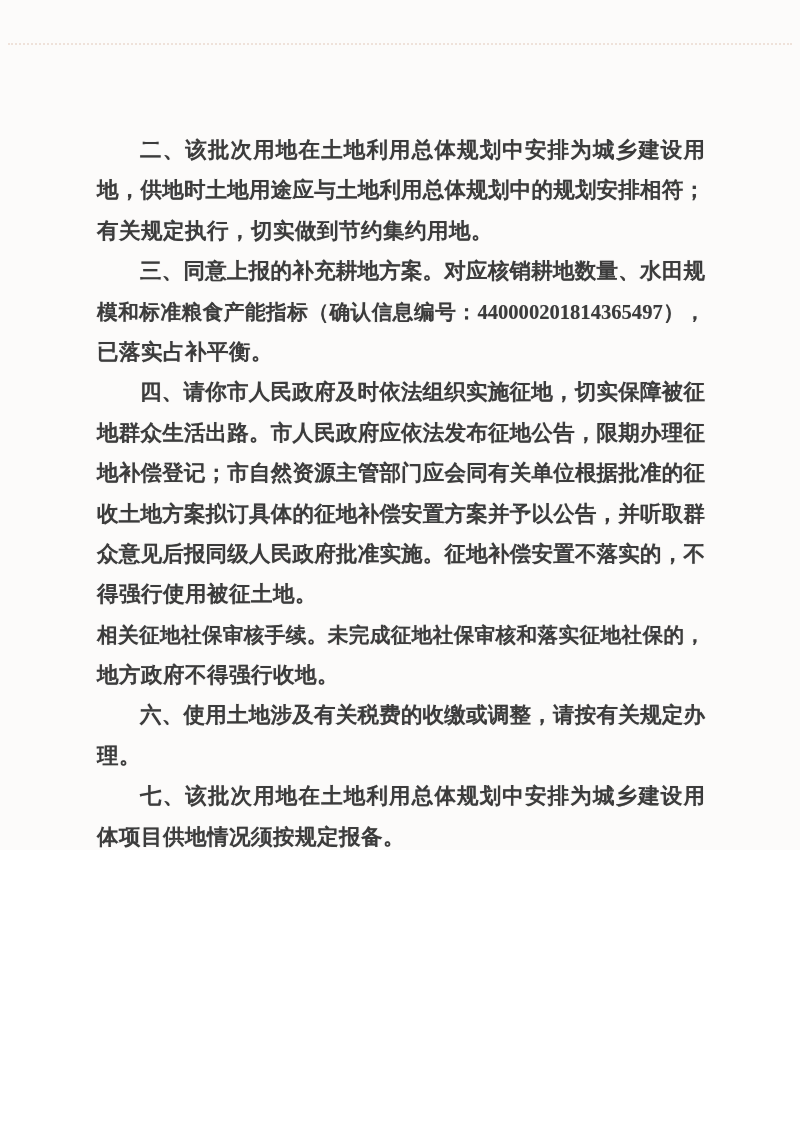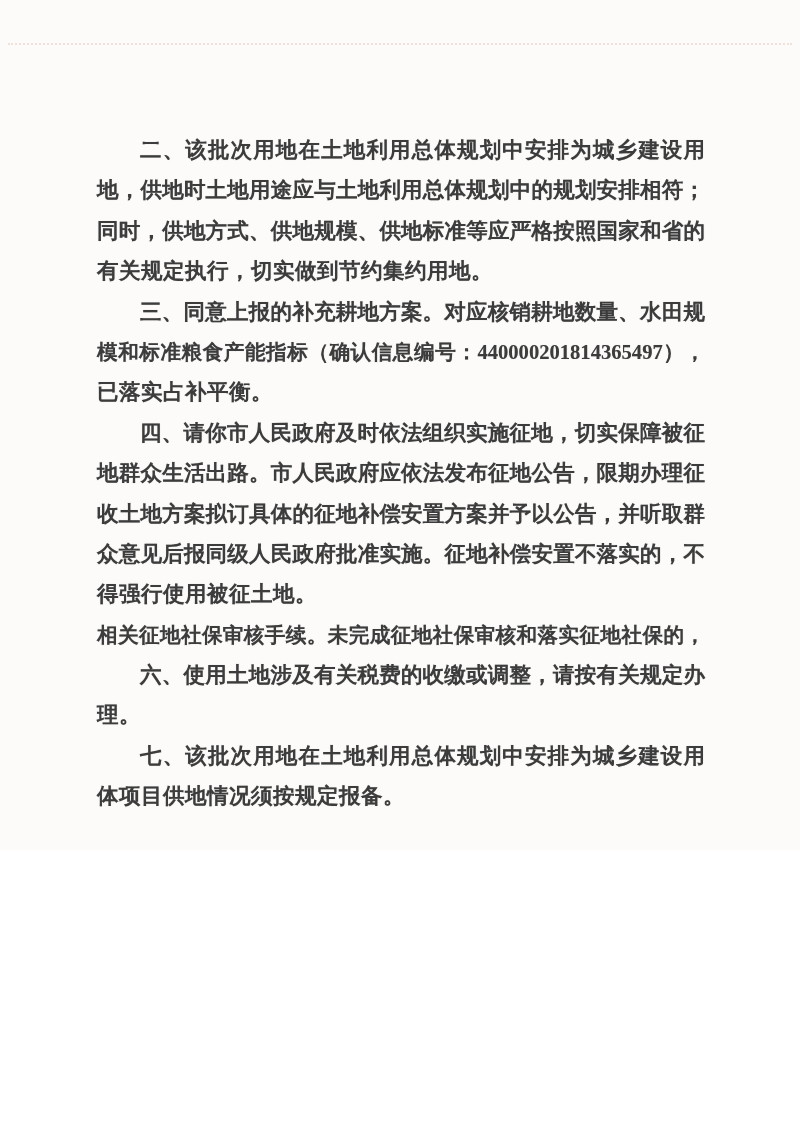--- a/index.html
+++ b/index.html
@@ -94,31 +94,32 @@
 </head>
 <body>
 
 <div class="page">
 
   <div class="scan-line"></div>
 
   <div class="doc-body">
       <div class="line indent">二、该批次用地在土地利用总体规划中安排为城乡建设用</div>
       <div class="line">地，供地时土地用途应与土地利用总体规划中的规划安排相符；</div>
-      <div class="line">同时，供地方式、供地规模、供地标准等应严格按照国家和省的</div>
       <div class="line last">有关规定执行，切实做到节约集约用地。</div>
       <div class="line indent">三、同意上报的补充耕地方案。对应核销耕地数量、水田规</div>
       <div class="line tight">模和标准粮食产能指标（确认信息编号：440000201814365497），</div>
       <div class="line last">已落实占补平衡。</div>
       <div class="line indent">四、请你市人民政府及时依法组织实施征地，切实保障被征</div>
       <div class="line">地群众生活出路。市人民政府应依法发布征地公告，限期办理征</div>
+      <div class="line">地补偿登记；市自然资源主管部门应会同有关单位根据批准的征</div>
       <div class="line">收土地方案拟订具体的征地补偿安置方案并予以公告，并听取群</div>
       <div class="line">众意见后报同级人民政府批准实施。征地补偿安置不落实的，不</div>
       <div class="line last">得强行使用被征土地。</div>
       <div class="line tight">相关征地社保审核手续。未完成征地社保审核和落实征地社保的，</div>
+      <div class="line last">地方政府不得强行收地。</div>
       <div class="line indent">六、使用土地涉及有关税费的收缴或调整，请按有关规定办</div>
       <div class="line last">理。</div>
       <div class="line indent">七、该批次用地在土地利用总体规划中安排为城乡建设用</div>
       <div class="line last">体项目供地情况须按规定报备。</div>
     </div>
 
   <div class="sig-issuer">广东省人民政府</div>
   <div class="sig-date">2019 年 6 月 13 日</div>
 
   <svg class="seal" viewBox="0 0 200 180" xmlns="http://www.w3.org/2000/svg">

